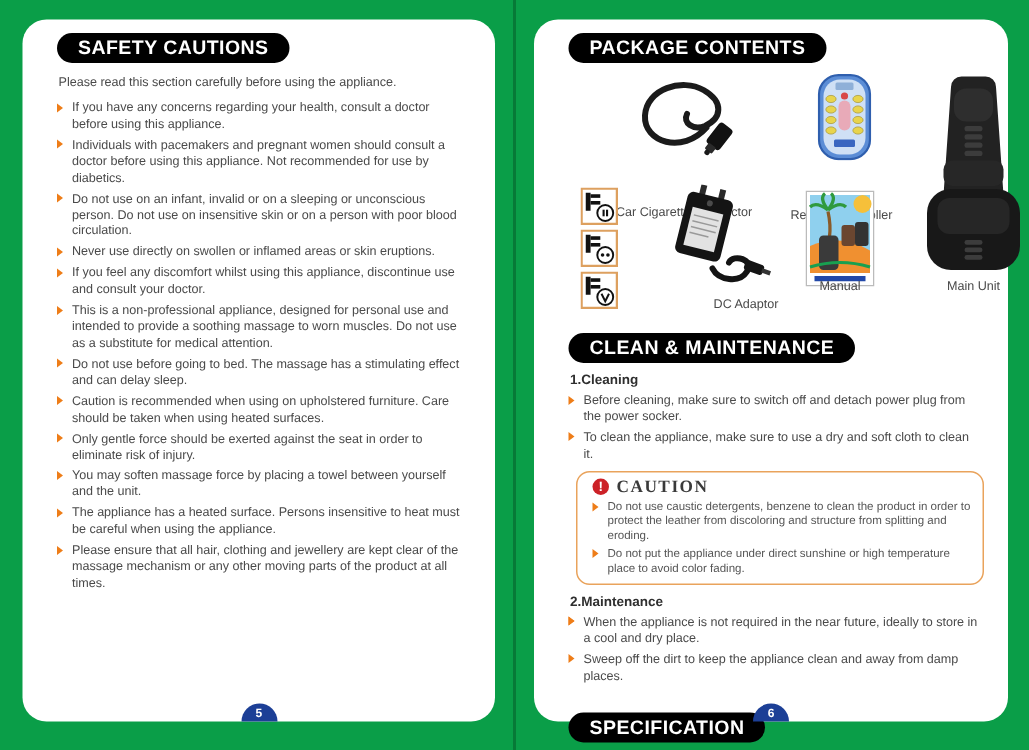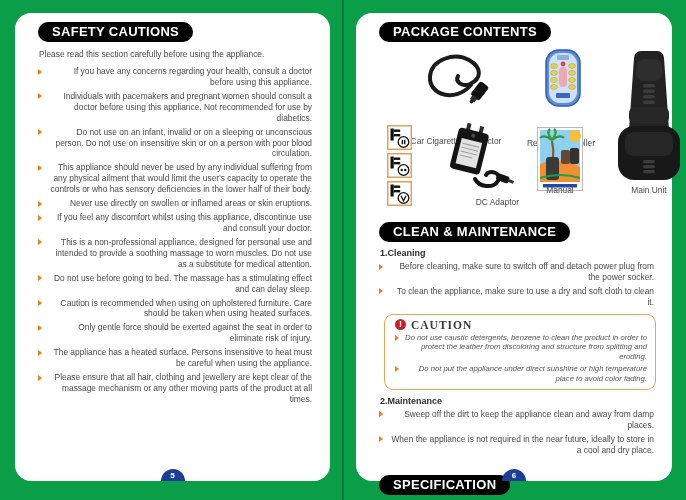--- a/index.html
+++ b/index.html
@@ -18,21 +18,21 @@
   .page-right{left:356px;width:316px;}
   .page-inner{padding:9px 18px 0 23px;position:relative;height:100%;box-sizing:border-box;}
 
   .pill{
     display:inline-block;background:#000000;color:#fff;font-weight:bold;
     font-size:13px;line-height:13px;padding:3px 14px 4px;border-radius:12px;
     letter-spacing:.3px;white-space:nowrap;
   }
   .intro{font-size:8.4px;color:#4a4a4a;margin:7px 0 7px 1px;}
 
-  ul.blist{list-style:none;margin:0;padding:0;text-align:right;}
+  ul.blist{list-style:none;margin:0;padding:0;}
   ul.blist li{
     position:relative;padding-left:10px;margin-bottom:3px;
     font-size:8.4px;line-height:1.3;color:#4a4a4a;
   }
   .tri{
     position:absolute;left:0;top:2.5px;width:0;height:0;
     border-left:4.5px solid #ee7d18;border-top:3px solid transparent;border-bottom:3px solid transparent;
   }
   .page-num{
     position:absolute;bottom:0;left:50%;transform:translateX(-50%);
@@ -55,44 +55,44 @@
   }
   .caution-title{display:flex;align-items:center;gap:5px;margin-bottom:2px;}
   .caution-title .word{
     font-family:"Liberation Serif", serif;font-weight:bold;font-size:11.5px;
     color:#3a3a3a;letter-spacing:1px;
   }
   .excl{
     display:inline-block;width:11px;height:11px;border-radius:50%;background:#cc2127;
     color:#fff;font-size:9px;font-weight:bold;text-align:center;line-height:11.5px;
   }
-  .caution-box ul.blist li{font-size:7.7px;line-height:1.25;margin-bottom:2.5px;color:#555;font-style:italic;}
+  .caution-box ul.blist li{font-size:7.7px;line-height:1.25;margin-bottom:2.5px;color:#555;}
   .caution-box .tri{border-left-color:#ee7d18;top:2px;}
   svg{display:block;}
 </style>
 </head>
 <body>
 
 <div class="spine"></div>
 
 <div class="page page-left">
   <div class="page-inner">
     <span class="pill">SAFETY CAUTIONS</span>
     <div class="intro">Please read this section carefully before using the appliance.</div>
     <ul class="blist">
       <li><span class="tri"></span><span>If you have any concerns regarding your health, consult a doctor before using this appliance.</span></li>
       <li><span class="tri"></span><span>Individuals with pacemakers and pregnant women should consult a doctor before using this appliance. Not recommended for use by diabetics.</span></li>
       <li><span class="tri"></span><span>Do not use on an infant, invalid or on a sleeping or unconscious person. Do not use on insensitive skin or on a person with poor blood circulation.</span></li>
-      <li><span class="tri"></span><span>This appliance should never be used by any individual suffering from any physical ailment that would limit the user's capacity to operate the controls or who has sensory deficiencies in the lower half of their body.</span></li>
       <li><span class="tri"></span><span>Never use directly on swollen or inflamed areas or skin eruptions.</span></li>
       <li><span class="tri"></span><span>If you feel any discomfort whilst using this appliance, discontinue use and consult your doctor.</span></li>
       <li><span class="tri"></span><span>This is a non-professional appliance, designed for personal use and intended to provide a soothing massage to worn muscles. Do not use as a substitute for medical attention.</span></li>
       <li><span class="tri"></span><span>Do not use before going to bed. The massage has a stimulating effect and can delay sleep.</span></li>
       <li><span class="tri"></span><span>Caution is recommended when using on upholstered furniture. Care should be taken when using heated surfaces.</span></li>
       <li><span class="tri"></span><span>Only gentle force should be exerted against the seat in order to eliminate risk of injury.</span></li>
+      <li><span class="tri"></span><span>You may soften massage force by placing a towel between yourself and the unit.</span></li>
       <li><span class="tri"></span><span>The appliance has a heated surface. Persons insensitive to heat must be careful when using the appliance.</span></li>
       <li><span class="tri"></span><span>Please ensure that all hair, clothing and jewellery are kept clear of the massage mechanism or any other moving parts of the product at all times.</span></li>
     </ul>
     <div class="page-num">5</div>
   </div>
 </div>
 
 <div class="page page-right">
   <div class="page-inner">
     <span class="pill">PACKAGE CONTENTS</span>
@@ -241,22 +241,22 @@
       </div>
       <ul class="blist">
         <li><span class="tri"></span><span>Do not use caustic detergents, benzene to clean the product in order to protect the leather from discoloring and structure from splitting and eroding.</span></li>
         <li><span class="tri"></span><span>Do not put the appliance under direct sunshine or high temperature place to avoid color fading.</span></li>
       </ul>
     </div>
 
     <div class="subhead">2.Maintenance</div>
     <ul class="blist">
       <li><span class="tri"></span></li>
+      <li><span class="tri"></span><span>When the appliance is not required in the near future, ideally to store in a cool and dry place.</span></li>
       <li><span class="tri"></span><span>Sweep off the dirt to keep the appliance clean and away from damp places.</span></li>
-      <li><span class="tri"></span><span>When the appliance is not required in the near future, ideally to store in a cool and dry place.</span></li>
     </ul>
 
     <div style="margin-top:19px;">
       <span class="pill">SPECIFICATION</span>
     </div>
     
 
     <div class="page-num">6</div>
   </div>
 </div>

